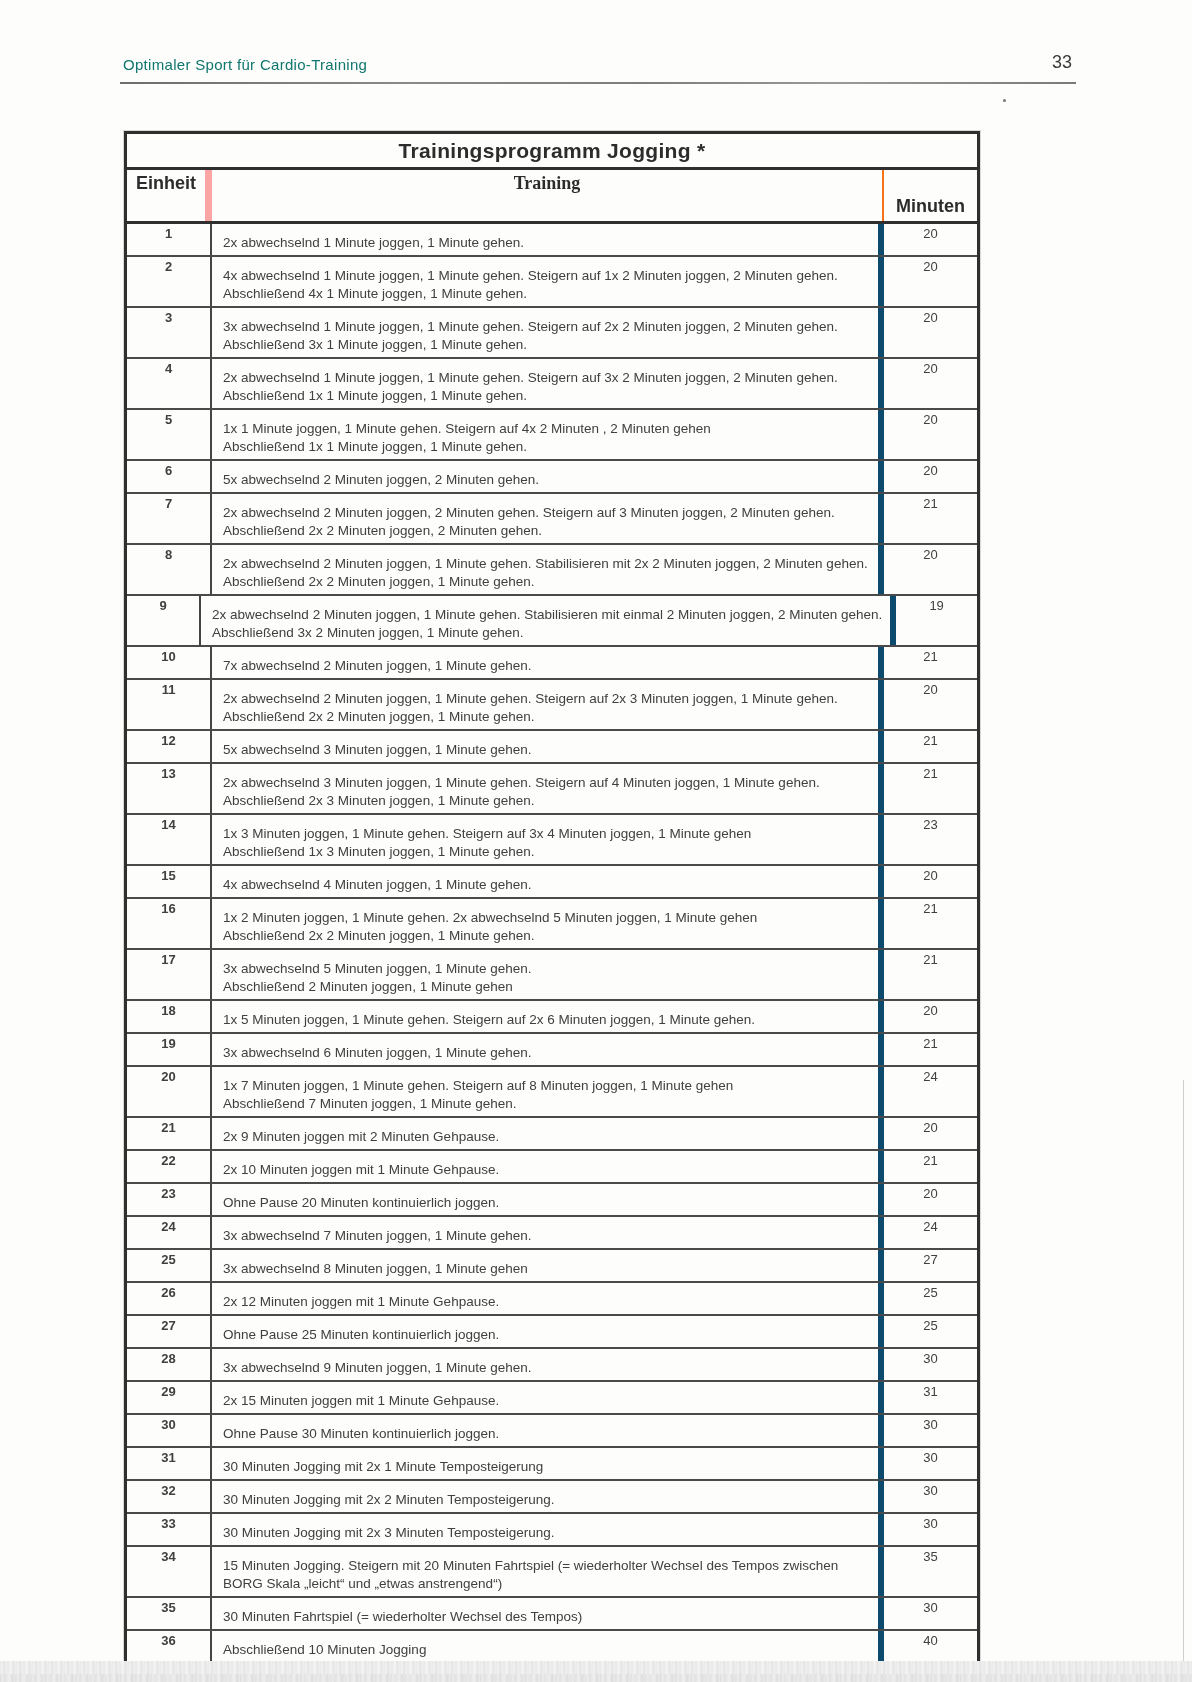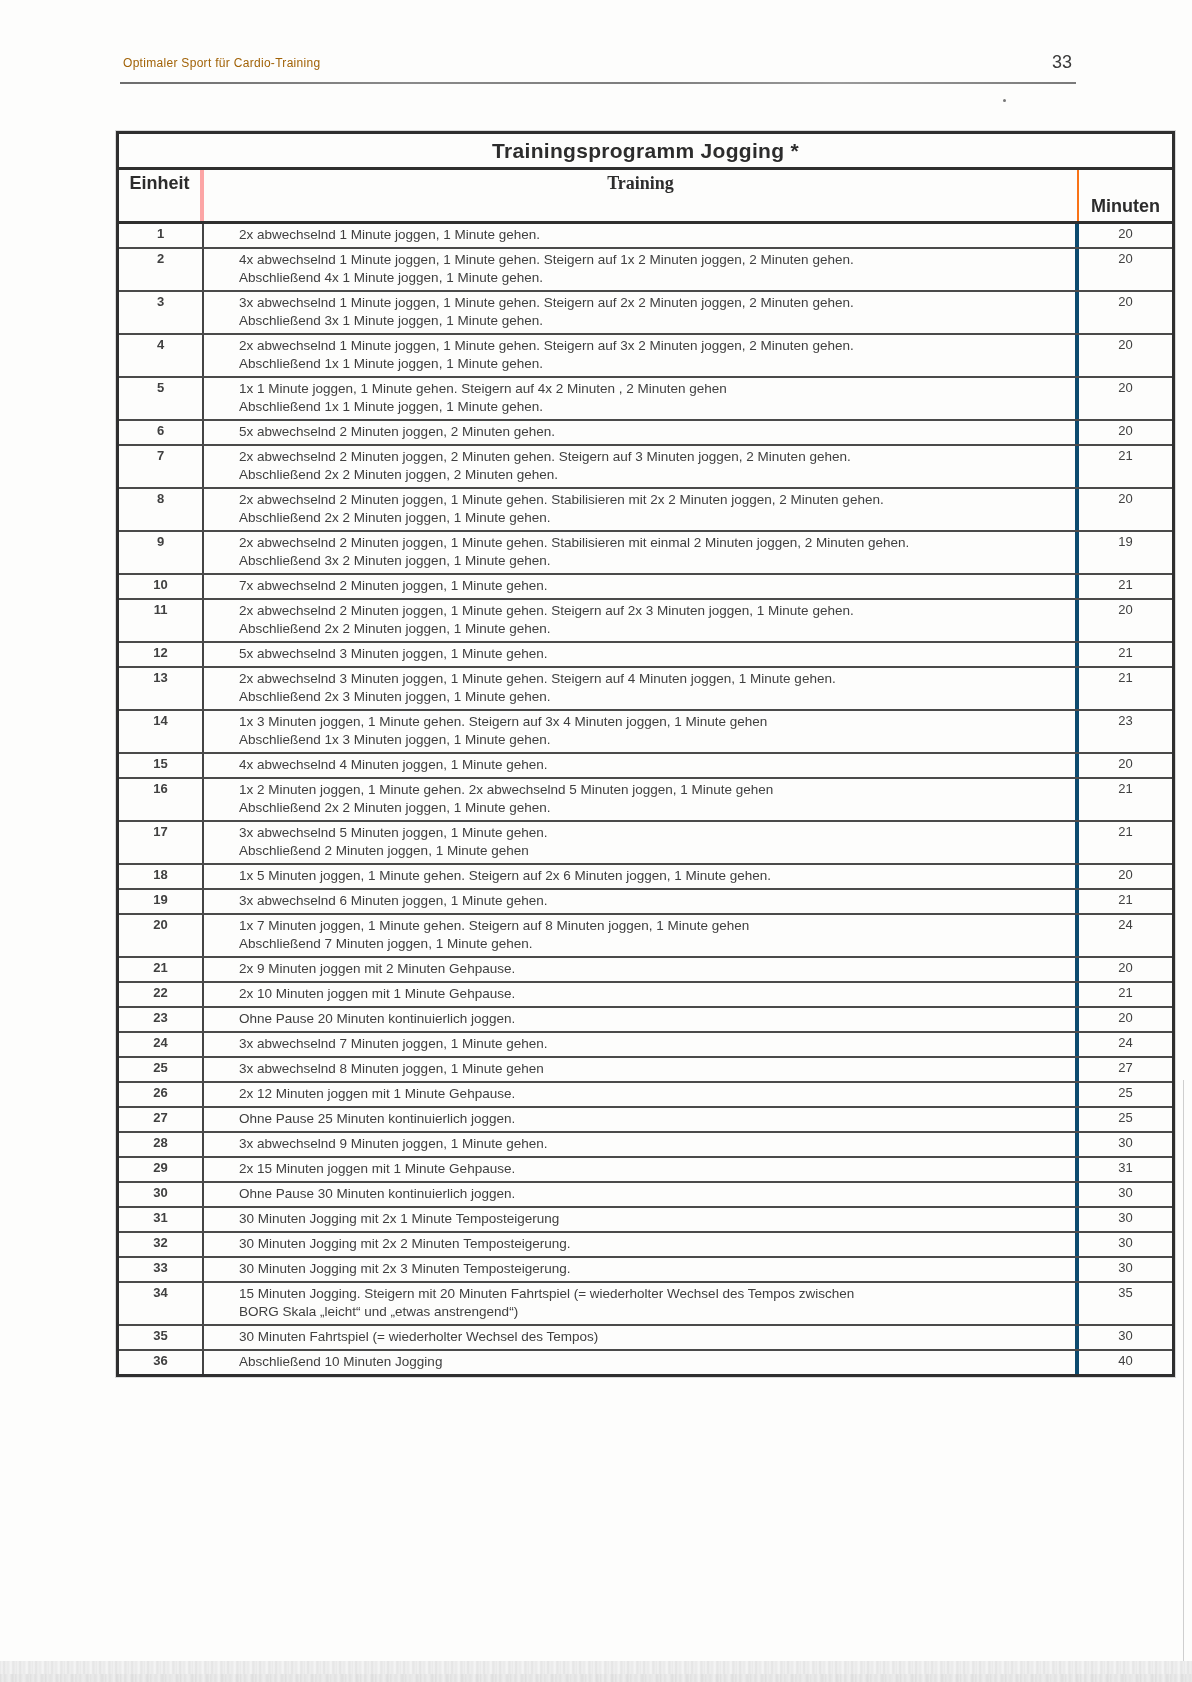--- a/index.html
+++ b/index.html
@@ -5,69 +5,69 @@
   html,body{margin:0;padding:0;}
   body{
     width:1192px;height:1682px;position:relative;overflow:hidden;
     background:#fdfdfc;
     font-family:"Liberation Sans", sans-serif;
     color:#3d3d3d;
   }
   
   .running-head{
     position:absolute;top:56px;left:123px;
-    font-size:12px;color:#a16207;letter-spacing:.3px;
+    font-size:15px;color:#0f766e;letter-spacing:.3px;
   }
   .page-number{
     position:absolute;top:52px;left:1052px;
     font-size:18px;color:#3a3a3a;
   }
   .head-rule{
     position:absolute;top:82px;left:120px;width:956px;height:2px;
     background:linear-gradient(90deg,#6d6d6d 0%,#8a8a8a 30%,#7d7d7d 55%,#9a9a9a 75%,#7a7a7a 100%);
   }
   .stray-dot{
     position:absolute;top:99px;left:1003px;width:3px;height:3px;
     background:#777;border-radius:50%;
   }
   
   .ttable{
-    position:absolute;top:131px;left:116px;width:1059px;
+    position:absolute;top:131px;left:124px;width:856px;
     border:3px solid #2f2f2f;
     box-shadow:0 0 0 1px #d9d9d9;
     background:#fdfdfc;
     box-sizing:border-box;
   }
   .title-row{
     height:33px;border-bottom:3px solid #2f2f2f;
     display:flex;align-items:center;justify-content:center;
     font-weight:bold;font-size:21px;color:#2c2c2c;letter-spacing:.3px;
   }
   .header-row{
     display:flex;border-bottom:3px solid #2f2f2f;
     font-weight:bold;font-size:18px;color:#2c2c2c;
   }
   .hcell{padding:3px 0 4px 0;text-align:center;box-sizing:border-box;}
-  .col-einheit{width:85px;border-right:4px solid #fca5a5;text-align:center;}
+  .col-einheit{width:85px;border-right:7px solid #fca5a5;text-align:center;}
   .col-training{flex:1;border-right:2px solid #f97316;font-family:Liberation Serif, serif;}
   .col-minuten{width:93px;margin-top:23px;}
   .tbody{display:block;}
   .trow{
     display:flex;font-size:13.5px;color:#404040;
     border-bottom:2px solid #4a4a4a;
   }
   .trow:last-child{border-bottom:none;border-radius:15px;}
   .cell-einheit{
     width:85px;border-right:2px solid #444;
     text-align:center;font-weight:bold;
     padding-top:2px;box-sizing:border-box;font-size:13px;
   }
   .cell-training{
-    flex:1;border-right:4px solid #0c4a6e;
-    padding:2px 8px 3px 11px;box-sizing:border-box;margin-left:24px;
+    flex:1;border-right:6px solid #0c4a6e;
+    padding:10px 8px 3px 11px;box-sizing:border-box;
   }
   .tline{line-height:18px;white-space:nowrap;}
   .cell-minuten{
     width:93px;text-align:center;padding-top:2px;
     box-sizing:border-box;font-size:13px;
   }
   
   .scan-strip{
     position:absolute;bottom:0;left:0;width:100%;height:21px;
     background:

